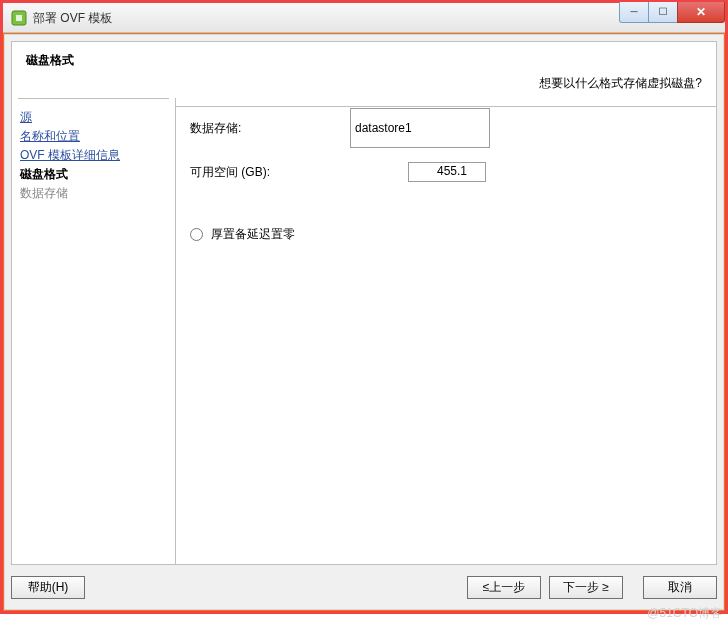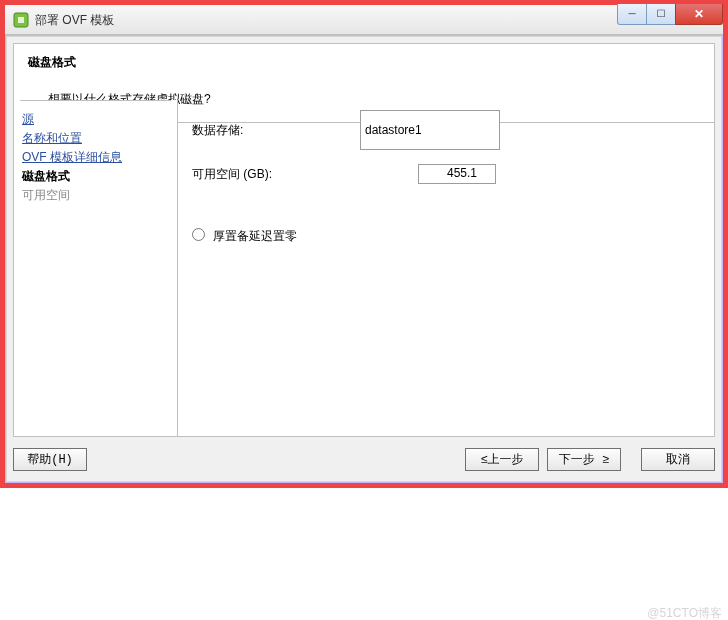--- a/index.html
+++ b/index.html
@@ -6,25 +6,25 @@
     body {
       font-family: "Microsoft YaHei", Tahoma, Arial, sans-serif;
       font-size: 12px;
       background: #fff;
       width: 728px;
       height: 620px;
       overflow: hidden;
       position: relative;
     }
     .window {
-      border: 5px solid #ef4444;
+      border: 3px solid #ef4444;
       width: 728px;
-      height: 488px;
-      position: relative;
-      background: #c4b5fd;
+      height: 614px;
+      position: relative;
+      background: #f97316;
     }
     .titlebar {
       height: 30px;
       background: linear-gradient(to bottom, #f8f8f8, #e6e6e6);
       border-bottom: 1px solid #c0c0c0;
       position: relative;
     }
     .titlebar-icon {
       position: absolute;
       left: 8px;
@@ -82,21 +82,21 @@
       right: 6px;
       bottom: 44px;
       background: #fff;
       border: 1px solid #bfbfbf;
     }
     .header {
       padding: 10px 14px 14px 14px;
       border-bottom: 1px solid #bfbfbf;
     }
     .header-title { font-weight: bold; }
-    .header-sub { padding-left: 20px; margin-top: 20px; }
+    .header-sub { padding-left: 20px; margin-top: 6px; text-align: right; }
 
     .body-area {
       position: absolute;
       top: 56px;
       left: 0;
       right: 0;
       bottom: 0;
       display: flex;
     }
     .sidebar {
@@ -126,21 +126,20 @@
 
     .main {
       flex: 1;
       padding: 10px 14px;
       position: relative;
     }
     .row {
       display: flex;
       align-items: center;
       margin-bottom: 14px;
-      gap: 8px;
     }
     .row-label { width: 160px; }
     .field-box {
       width: 140px;
       height: 20px;
       border: 1px solid #9c9c9c;
       padding: 19px 4px;
       background: #fff;
       font-size: 12px;
     }
@@ -149,21 +148,21 @@
       height: 20px;
       border: 1px solid #9c9c9c;
       padding: 1px 18px;
       text-align: right;
       background: #fff;
       margin-left: 58px;
     }
     .radio-group { margin-top: 44px; }
     .radio-row {
       display: flex;
-      align-items: flex-start;
+      align-items: center;
       margin-bottom: 8px;
       cursor: default;
     }
     .radio-row input { margin-right: 8px; }
 
     .button-bar {
       position: absolute;
       left: 6px;
       right: 6px;
       bottom: 6px;
@@ -171,21 +170,21 @@
       display: flex;
       align-items: center;
     }
     .btn {
       height: 23px;
       padding: 0 8px;
       border: 1px solid #707070;
       background: linear-gradient(to bottom, #fdfdfd, #e7e7e7);
       cursor: pointer;
       font-size: 12px;
-      font-family: Liberation Mono, monospace;
+      font-family: Liberation Sans, sans-serif;
       min-width: 74px;
     }
     .spacer { flex: 1; }
     .btn + .btn { margin-left: 8px; }
     .btn.cancel { margin-left: 20px; }
     .watermark {
       position: absolute;
       right: 6px;
       bottom: -2px;
       color: #d5d5d5;
@@ -225,21 +224,21 @@
         <div class="header-title">磁盘格式</div>
         <div class="header-sub">想要以什么格式存储虚拟磁盘?</div>
       </div>
 
       <div class="body-area">
         <div class="sidebar">
           <a class="nav-link">源</a>
           <a class="nav-link">名称和位置</a>
           <a class="nav-link">OVF 模板详细信息</a>
           <div class="nav-current">磁盘格式</div>
-          <div class="nav-disabled">可用空间</div>
+          <div class="nav-disabled">数据存储</div>
         </div>
 
         <div class="main">
           <div class="row">
             <span class="row-label">数据存储:</span>
             <input type="text" class="field-box" value="datastore1" style="">
           </div>
           <div class="row">
             <span class="row-label">可用空间 (GB):</span>
             <div class="field-ro">455.1</div>

